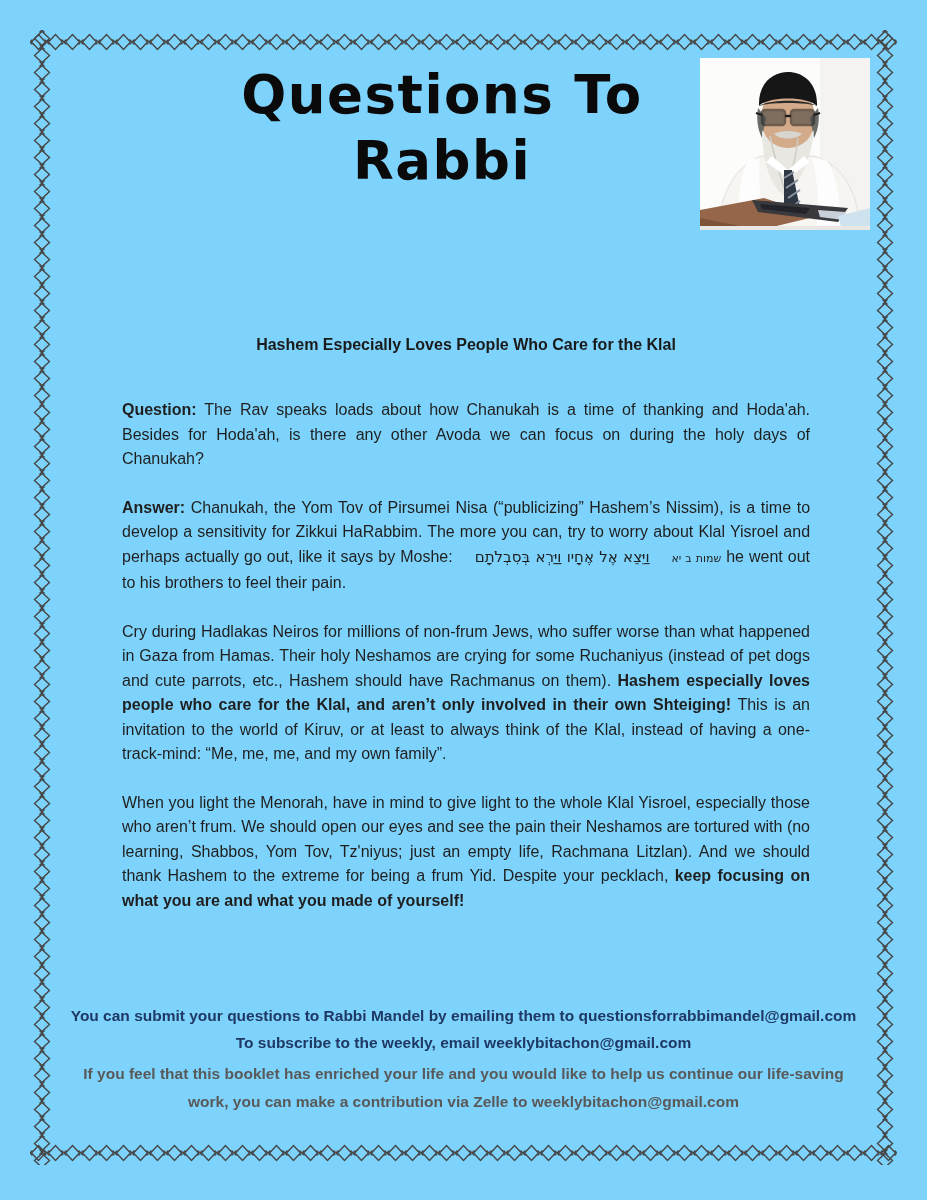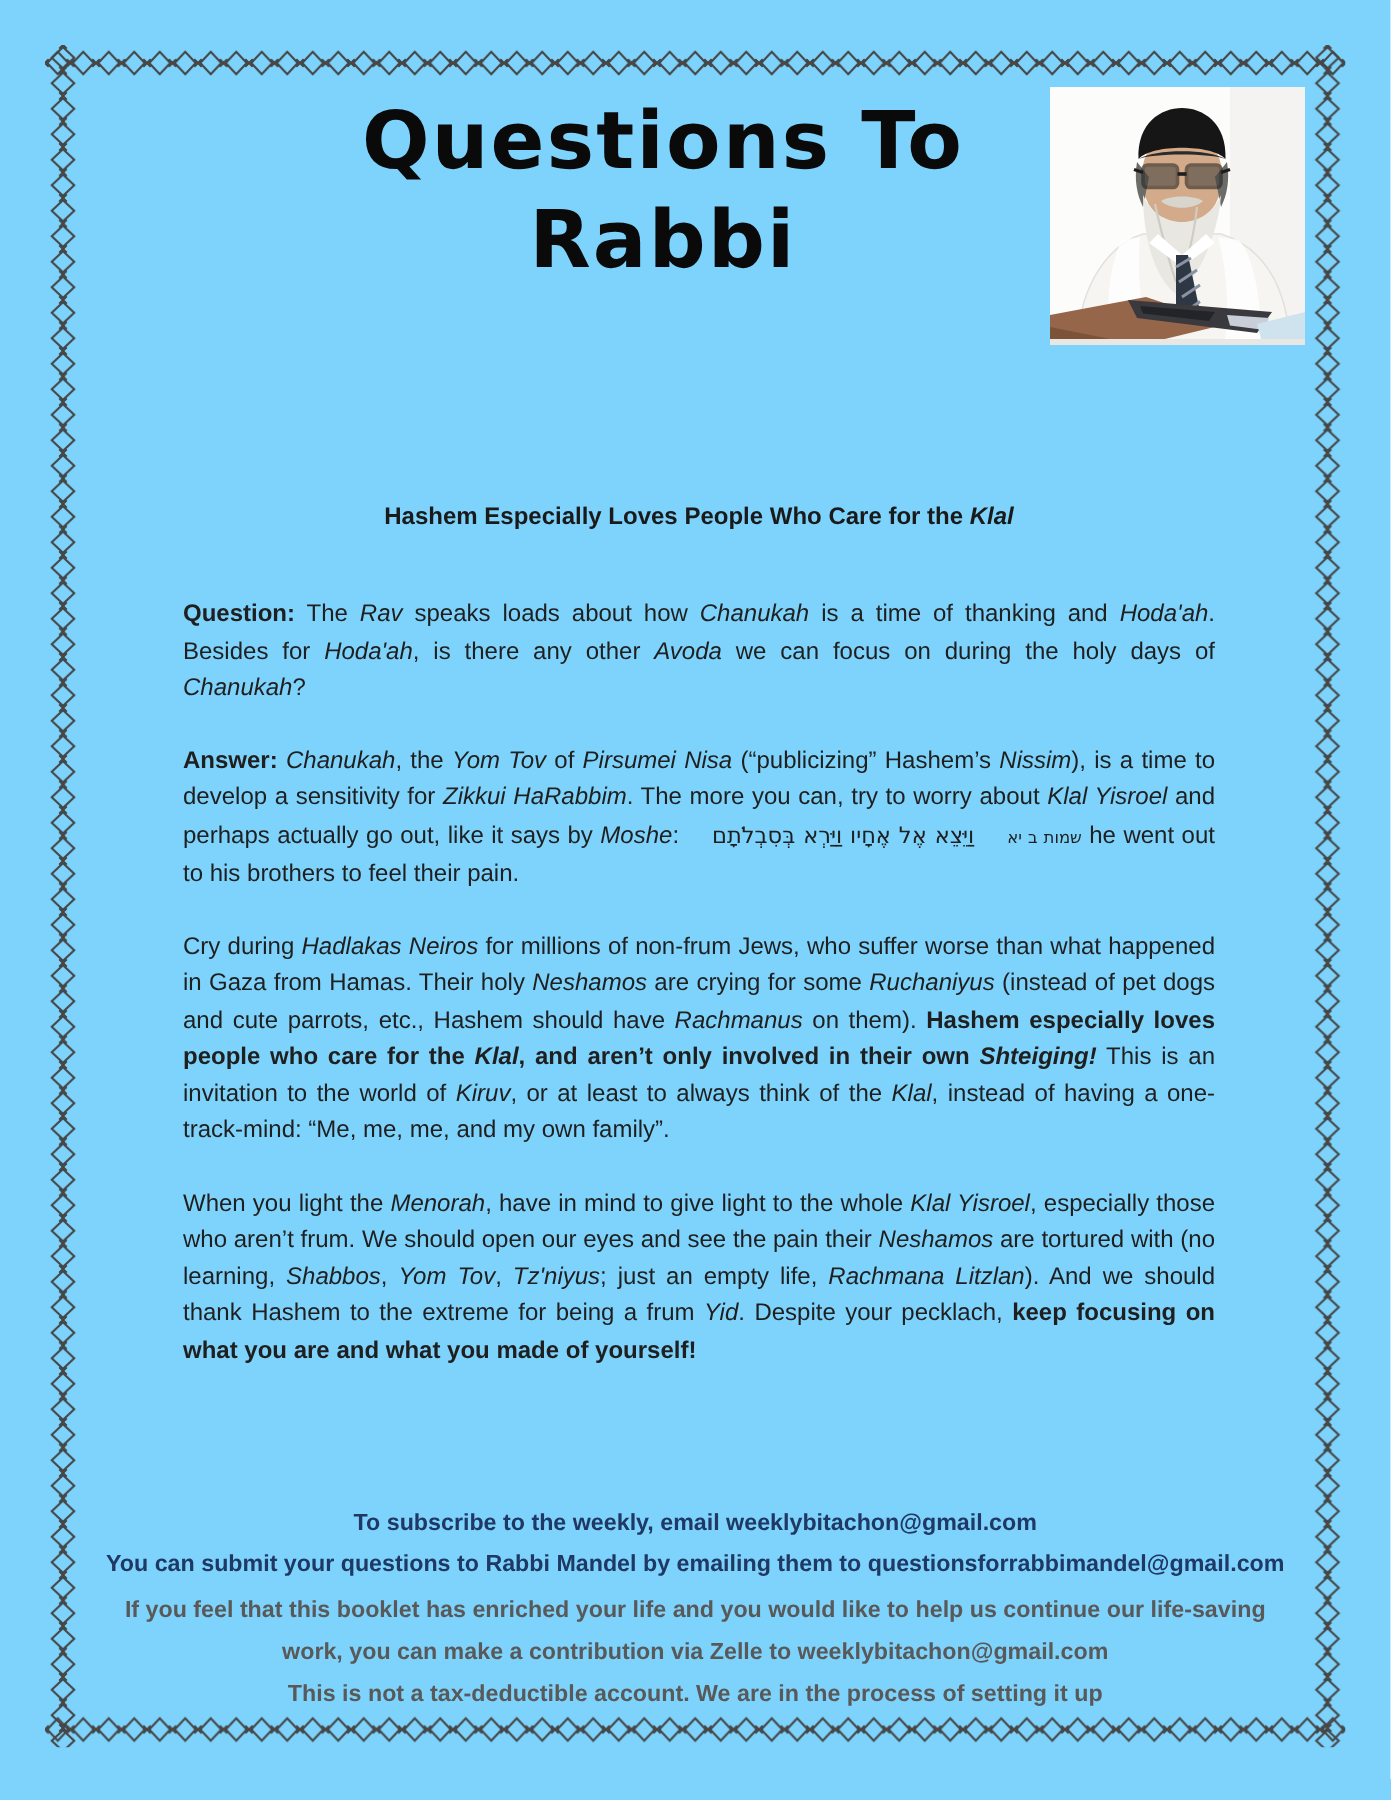--- a/index.html
+++ b/index.html
@@ -17,21 +17,21 @@
   .heading{
     position:absolute;left:122px;top:336px;width:688px;text-align:center;
     font-size:16px;font-weight:700;color:#1a1a1a;
   }
   .bodycol{
     position:absolute;left:122px;top:398px;width:688px;
     font-size:16px;line-height:24.5px;text-align:justify;color:#1f1f1f;
   }
   .bodycol p{margin:0 0 24px 0;}
   .b{font-weight:700;}
-  .i{font-style:italic;}
+  .i{}
   .he{font-family:"DejaVu Sans",sans-serif;font-size:15px;margin-left:17px;}
   .sm{font-size:11px;}
   .footer-navy{
     position:absolute;left:40px;top:1002px;width:847px;text-align:center;
     color:#1f3864;font-weight:700;font-size:15.5px;line-height:27px;
   }
   .footer-navy div{margin:0;}
   .footer-gray{
     position:absolute;left:63px;top:1060px;width:801px;text-align:center;
     color:#595959;font-weight:700;font-size:15.5px;line-height:28px;
@@ -117,22 +117,21 @@
   <div class="heading"><span class="b">Hashem Especially Loves People Who Care for the </span><span class="b i">Klal</span></div>
 
   <div class="bodycol">
     <p><span class="b">Question:</span><span> The </span><span class="i">Rav</span><span> speaks loads about how </span><span class="i">Chanukah</span><span> is a time of thanking and </span><span class="i">Hoda'ah</span><span>. Besides for </span><span class="i">Hoda'ah</span><span>, is there any other </span><span class="i">Avoda</span><span> we can focus on during the holy days of </span><span class="i">Chanukah</span><span>?</span></p>
     <p><span class="b">Answer:</span><span> </span><span class="i">Chanukah</span><span>, the </span><span class="i">Yom Tov</span><span> of </span><span class="i">Pirsumei Nisa</span><span> (“publicizing” Hashem’s </span><span class="i">Nissim</span><span>), is a time to develop a sensitivity for </span><span class="i">Zikkui HaRabbim</span><span>. The more you can, try to worry about </span><span class="i">Klal Yisroel</span><span> and perhaps actually go out, like it says by </span><span class="i">Moshe</span><span>:  </span><span dir="rtl" class="he">וַיֵּצֵא אֶל אֶחָיו וַיַּרְא בְּסִבְלֹתָם</span><span> </span><span dir="rtl" class="he sm">שמות ב יא</span><span> he went out to his brothers to feel their pain.</span></p>
     <p><span>Cry during </span><span class="i">Hadlakas Neiros</span><span> for millions of non-frum Jews, who suffer worse than what happened in Gaza from Hamas. Their holy </span><span class="i">Neshamos</span><span> are crying for some </span><span class="i">Ruchaniyus</span><span> (instead of pet dogs and cute parrots, etc., Hashem should have </span><span class="i">Rachmanus</span><span> on them). </span><span class="b">Hashem especially loves people who care for the </span><span class="b i">Klal</span><span class="b">, and aren’t only involved in their own </span><span class="b i">Shteiging!</span><span> This is an invitation to the world of </span><span class="i">Kiruv</span><span>, or at least to always think of the </span><span class="i">Klal</span><span>, instead of having a one-track-mind: “Me, me, me, and my own family”.</span></p>
     <p><span>When you light the </span><span class="i">Menorah</span><span>, have in mind to give light to the whole </span><span class="i">Klal Yisroel</span><span>, especially those who aren’t frum. We should open our eyes and see the pain their </span><span class="i">Neshamos</span><span> are tortured with (no learning, </span><span class="i">Shabbos</span><span>, </span><span class="i">Yom Tov</span><span>, </span><span class="i">Tz'niyus</span><span>; just an empty life, </span><span class="i">Rachmana Litzlan</span><span>). And we should thank Hashem to the extreme for being a frum </span><span class="i">Yid</span><span>. Despite your pecklach, </span><span class="b">keep focusing on what you are and what you made of yourself!</span></p>
   </div>
 
   <div class="footer-navy">
+    <div>You can submit your questions to Rabbi Mandel by emailing them to questionsforrabbimandel@gmail.com</div>
     <div>To subscribe to the weekly, email weeklybitachon@gmail.com</div>
-    <div>You can submit your questions to Rabbi Mandel by emailing them to questionsforrabbimandel@gmail.com</div>
   </div>
 
   <div class="footer-gray">
     <p>If you feel that this booklet has enriched your life and you would like to help us continue our life-saving work, you can make a contribution via Zelle to weeklybitachon@gmail.com</p>
-    <p>This is not a tax-deductible account. We are in the process of setting it up</p>
   </div>
 
 </div>
 
 </body></html>

